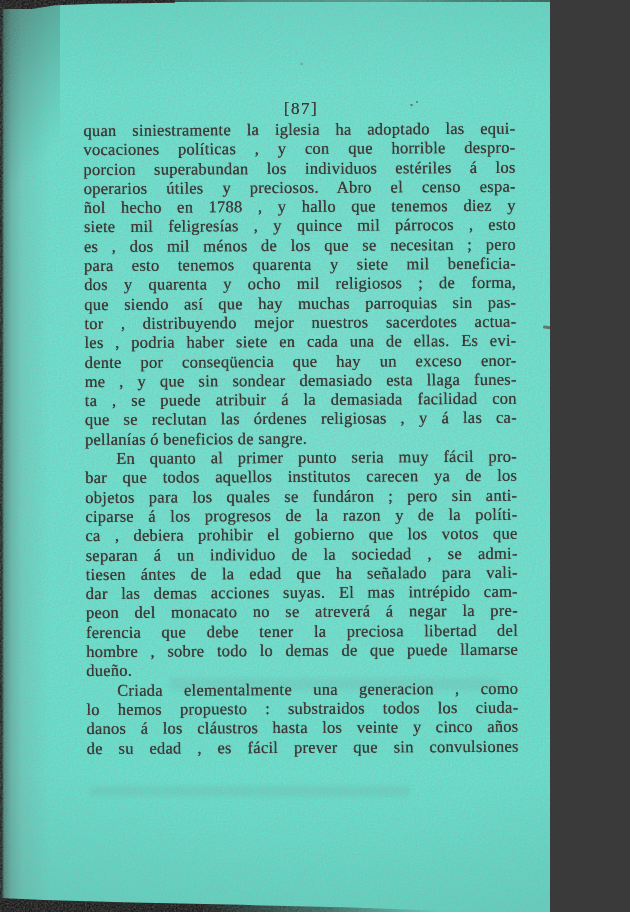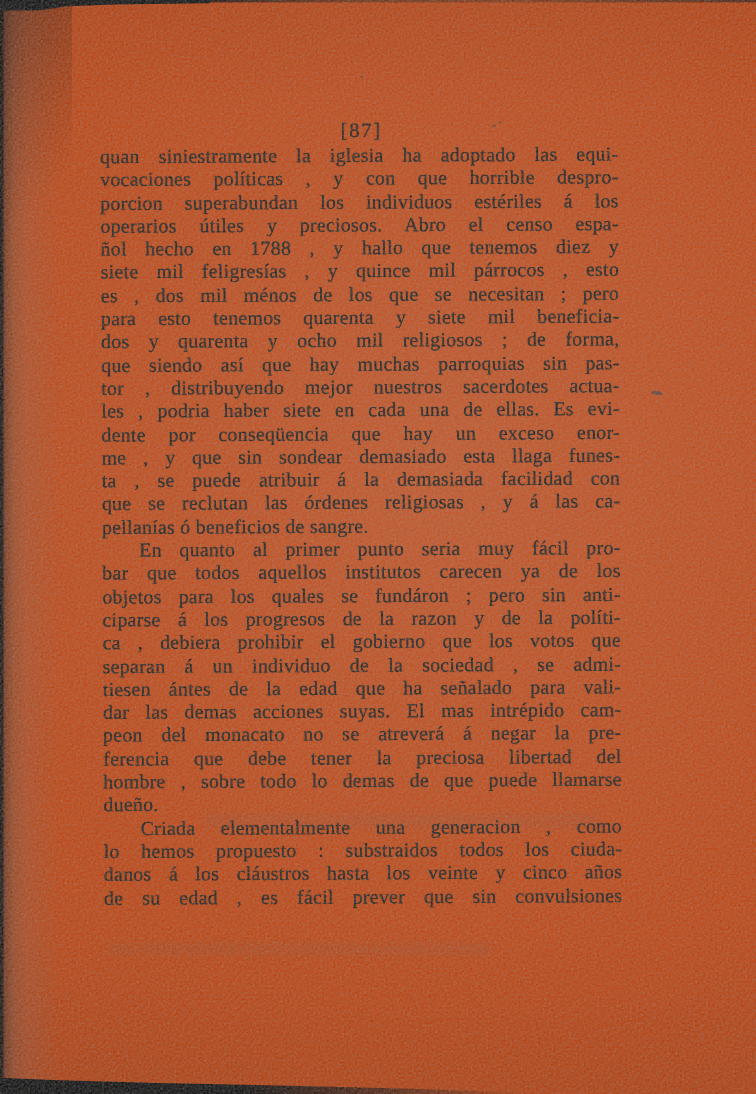--- a/index.html
+++ b/index.html
@@ -2,24 +2,24 @@
 <html><head>
 <meta charset="utf-8">
 <style>
   html, body {
     margin: 0;
     padding: 0;
     background: #3a3a3a;
   }
   .scan {
     position: relative;
-    width: 630px;
+    width: 550px;
     height: 912px;
     overflow: hidden;
-    background: #c2410c;
+    background: #5eead4;
     font-family: "Liberation Serif", serif;
     color: #23201d;
   }
 
   
   .lighting {
     position: absolute;
     inset: 0;
     pointer-events: none;
     background:

